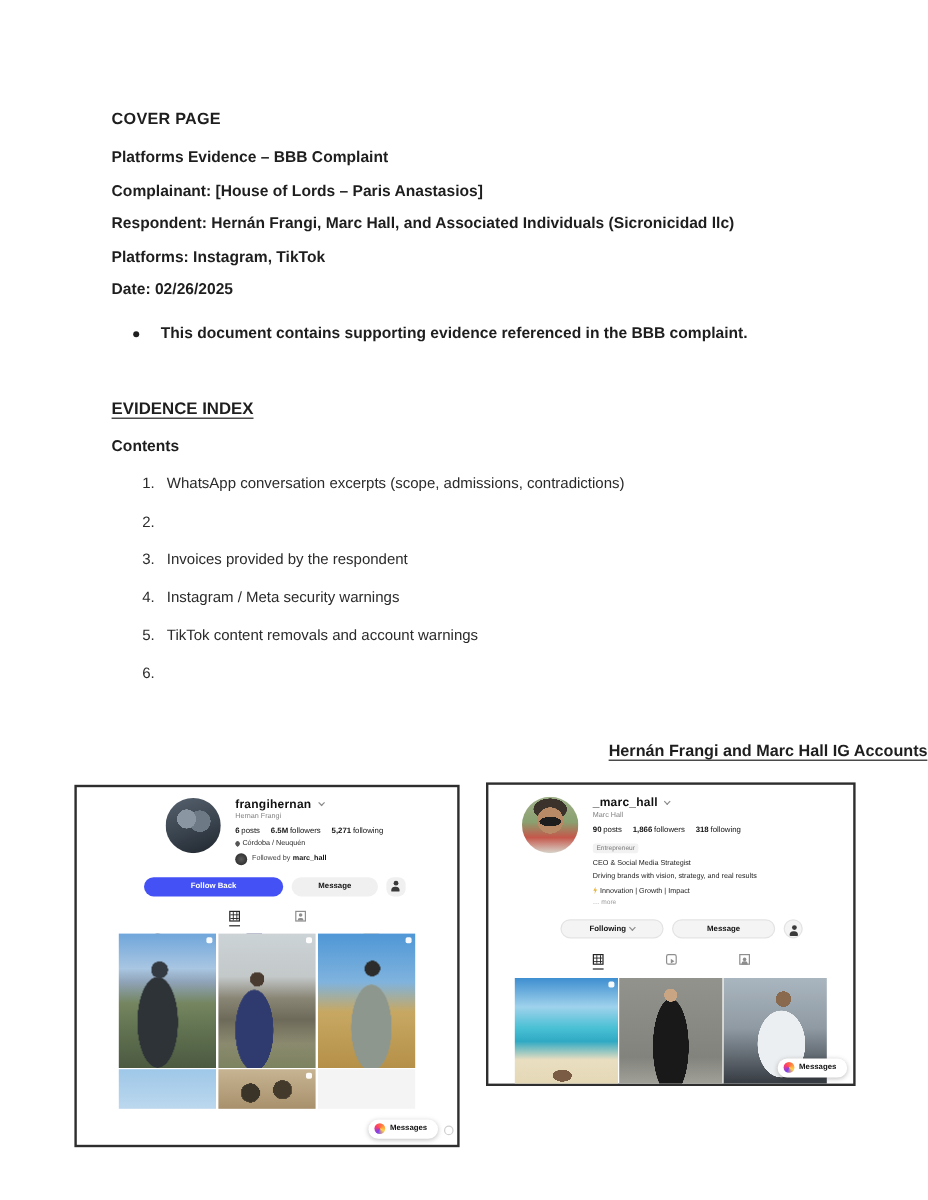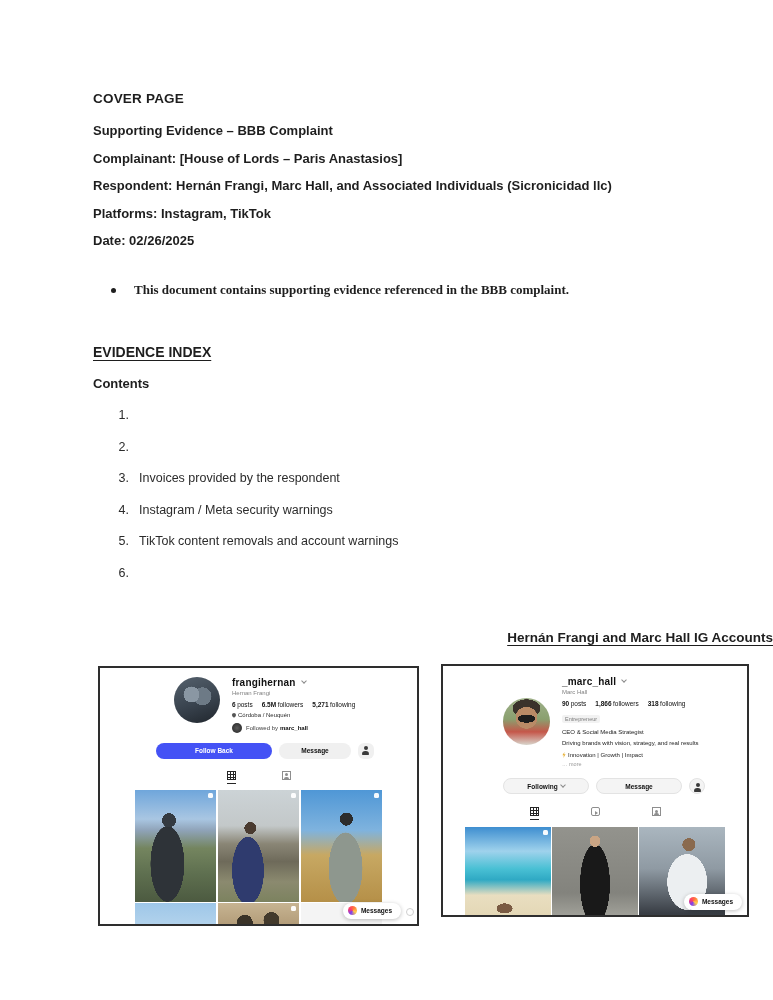--- a/index.html
+++ b/index.html
@@ -3,41 +3,41 @@
 <meta charset="utf-8">
 <style>
   * { margin:0; padding:0; box-sizing:border-box; }
   html,body { width:773px; height:1000px; background:#ffffff; overflow:hidden;
               font-family:"Liberation Sans", sans-serif; color:#1e1e1e; }
 
   
   .doc { padding:92px 24px 0 93px; }
   .cover-title { font-size:13.5px; font-weight:bold; line-height:14px; margin-bottom:18px; letter-spacing:.2px; }
   .cover-line  { font-size:13px;   font-weight:bold; line-height:14px; margin-bottom:13.5px; }
-  .bullet-row  { display:flex; margin-top:35px; margin-left:18px;font-family:Liberation Serif, serif; }
+  .bullet-row  { display:flex; margin-top:23px; margin-left:18px; }
   .bullet-dot  { width:5px; height:5px; border-radius:50%; background:#1e1e1e; margin:5px 18px 0 0; flex:none; }
   .bullet-text { font-size:13px; font-weight:bold; line-height:14px; }
   .index-heading { font-size:14px; font-weight:bold; line-height:14px; margin-top:48px;
                    text-decoration:underline; text-underline-offset:3px; }
   .contents-label { font-size:13px; font-weight:bold; line-height:14px; margin-top:18px; }
   .evidence-list { margin-top:17px; }
   .li { display:flex; font-size:12.5px; line-height:14px; margin-bottom:17.5px; color:#2b2b2b; }
   .li .num { width:28px; text-align:right; margin-right:10px; margin-left:8px; flex:none; }
 
   
   .ig-heading { margin-top:50px; text-align:right; font-size:13.5px; font-weight:bold;
                 text-decoration:underline; text-underline-offset:3px; }
   .shots { display:flex; padding-left:62px; margin-top:21px; gap:22px; align-items:flex-start; }
   .shot  { background:#fff; border:2px solid #2e2e2e; position:relative; overflow:hidden; }
-  .shot.left  { width:321px; height:260px;margin-left:36px; }
+  .shot.left  { width:321px; height:302px; }
   .shot.right { width:308px; height:253px; margin-top:-2px; }
 
   .ph-header { display:flex; gap:12px; }
   .left  .ph-header { padding:9px 0 0 74px; }
-  .right .ph-header { padding:10px 0 0 60px;align-items:center; }
+  .right .ph-header { padding:10px 0 0 28px; }
 
   .avatar { border-radius:50%; flex:none; }
   .avatar.hernan { width:46px; height:46px;
     background: radial-gradient(circle 8px at 38% 38%, #8a97a3 0 99%, transparent 100%),
                 radial-gradient(circle 9px at 62% 42%, #6d7a86 0 99%, transparent 100%),
                 linear-gradient(160deg, #55616d 0%, #39434e 55%, #20262d 100%); }
   .avatar.marc { width:47px; height:47px;
     background: radial-gradient(ellipse 9px 4px at 50% 44%, #1d1d1d 0 99%, transparent 100%),
                 radial-gradient(circle 11px at 50% 42%, #b98a66 0 99%, transparent 100%),
                 radial-gradient(ellipse 14px 9px at 50% 22%, #3a322b 0 99%, transparent 100%),
@@ -139,37 +139,38 @@
              background:conic-gradient(from 210deg,#7a3ff2,#ff3b6b,#ff7a3d,#ffd24a,#7a3ff2); }
   .msg-label { font-size:6.5px; font-weight:bold; color:#111; }
   .float-dot { position:absolute; right:3px; bottom:8px; width:8px; height:8px; border-radius:50%;
                background:#fff; border:1px solid #cfcfcf; }
 </style>
 </head>
 <body>
 
 <div class="doc">
   <div class="cover-title">COVER PAGE</div>
-  <p class="cover-line">Supporting Evidence – BBB Complaint</p>
+  <p class="cover-line">Platforms Evidence – BBB Complaint</p>
   <p class="cover-line">Complainant: [House of Lords – Paris Anastasios]</p>
   <p class="cover-line">Respondent: Hernán Frangi, Marc Hall, and Associated Individuals (Sicronicidad llc)</p>
   <p class="cover-line">Platforms: Instagram, TikTok</p>
   <p class="cover-line">Date: 02/26/2025</p>
 
   <div class="bullet-row">
     <span class="bullet-dot"></span>
     <span class="bullet-text">This document contains supporting evidence referenced in the BBB complaint.</span>
   </div>
 
   <div class="index-heading">EVIDENCE INDEX</div>
   <div class="contents-label">Contents</div>
 
   <div class="evidence-list">
     <div class="li">
       <span class="num">1.</span>
+      <span>WhatsApp conversation excerpts (scope, admissions, contradictions)</span>
     </div>
     <div class="li">
       <span class="num">2.</span>
     </div>
     <div class="li">
       <span class="num">3.</span>
       <span>Invoices provided by the respondent</span>
     </div>
     <div class="li">
       <span class="num">4.</span>

